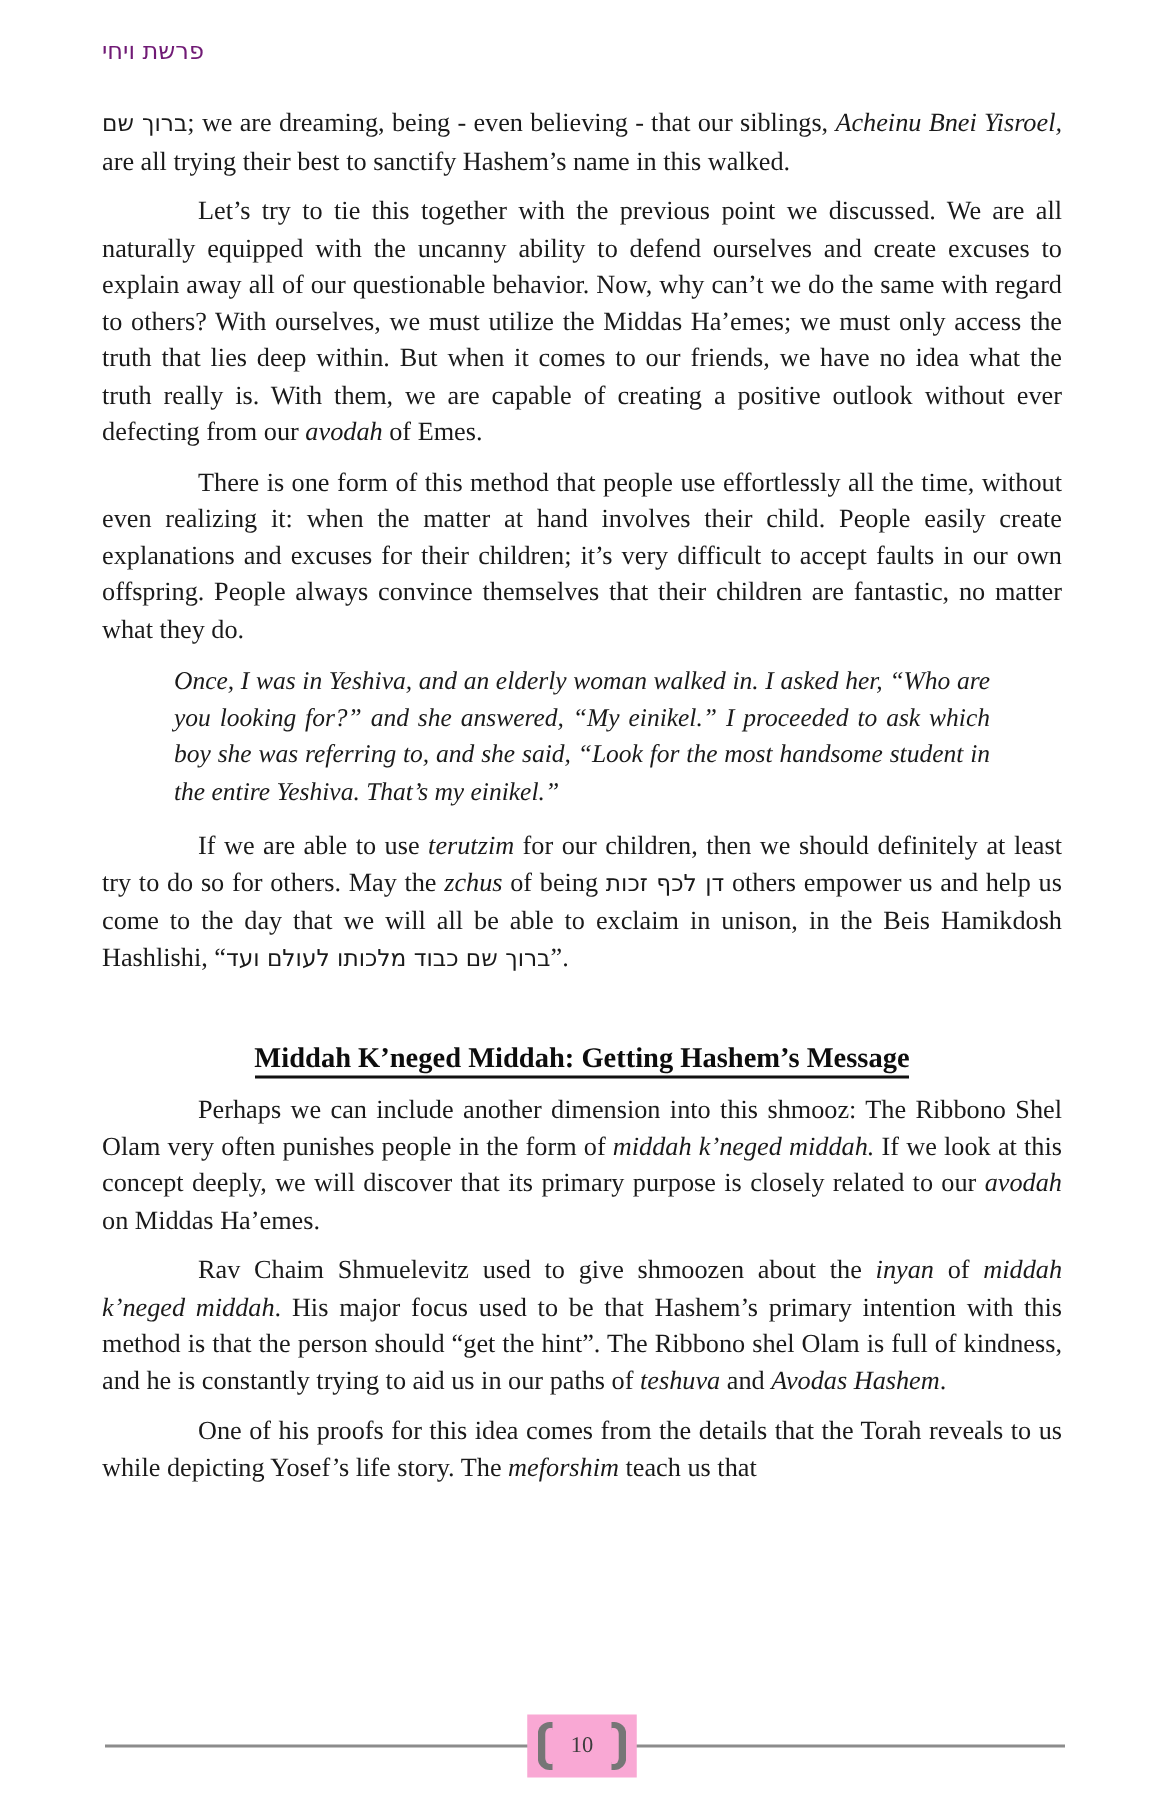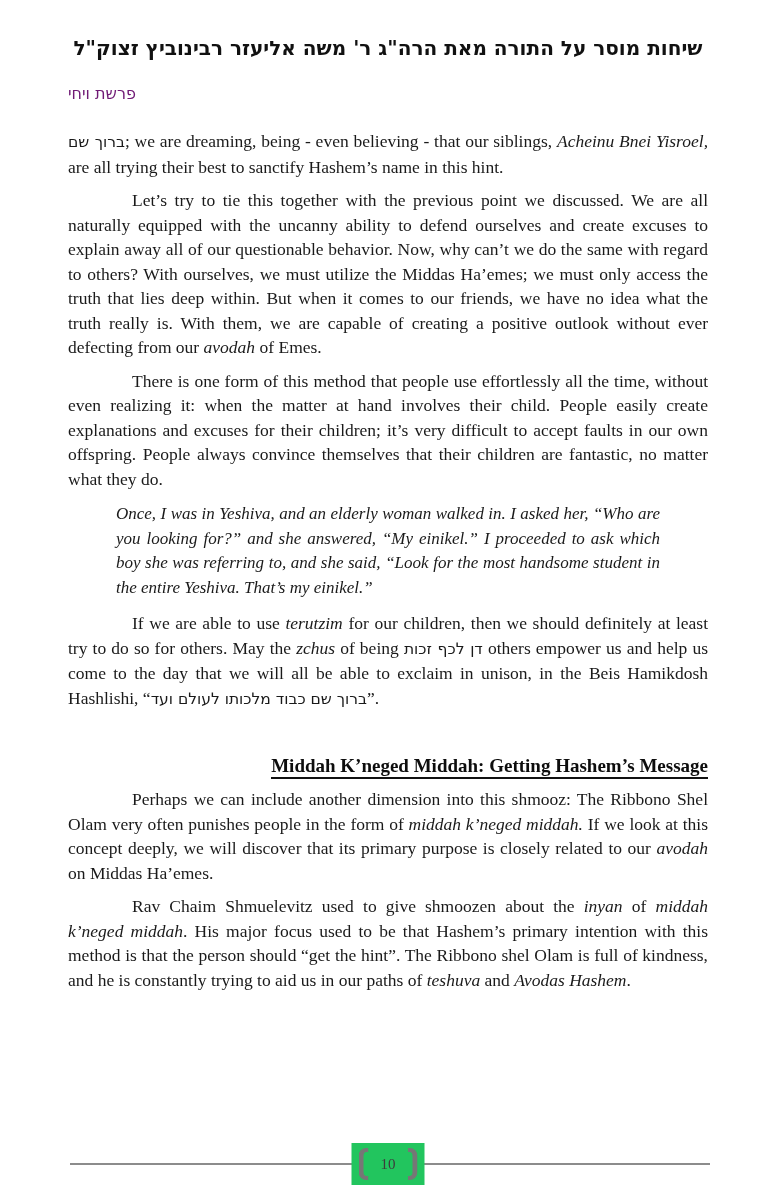--- a/index.html
+++ b/index.html
@@ -56,21 +56,21 @@
   .run-h {
     font-family: "DejaVu Serif", "DejaVu Sans", serif;
     font-size: 15.5px;
     margin-top: 30px;
   }
   .section-heading {
     margin: 44px 0 10px 0;
     font-size: 19px;
     font-weight: bold;
     color: #0d0d0d;
-    text-align: right;
+    text-align: center;
   }
   .section-heading .heading-text {
     border-bottom: 2.5px solid #111;
     padding-bottom: 1px;
   }
   .footer {
     position: absolute;
     left: 0;
     right: 0;
     top: 1143px;
@@ -82,21 +82,21 @@
     left: 70px;
     right: 66px;
     border-top: 2px solid #8c8c8c;
   }
   .page-num-box {
     position: absolute;
     left: 50%;
     top: 0;
     transform: translateX(-50%);
     height: 42px;
-    background: #22c55e;
+    background: #f9a8d4;
     display: flex;
     align-items: center;
     gap: 12px;
     padding: 0 7px;
   }
   .bracket {
     display: inline-block;
     width: 10px;
     height: 32px;
     box-sizing: border-box;
@@ -117,33 +117,33 @@
     font-size: 15px;
     color: #3c3c3c;
     font-family: "Liberation Serif", serif;
   }
 </style>
 </head>
 <body>
 
 <div class="page">
 
-  <h1 class="doc-title">שיחות מוסר על התורה מאת הרה"ג ר' משה אליעזר רבינוביץ זצוק"ל</h1>
 
   <h2 class="doc-subtitle">פרשת ויחי</h2>
 
   <main class="doc-body">
-      <p class="para"><span class="run-h">ברוך שם</span><span class="run-n">; we are dreaming, being - even believing - that our siblings, </span><span class="run-i">Acheinu Bnei Yisroel,</span><span class="run-n"> are all trying their best to sanctify Hashem’s name in this hint.</span></p>
+      <p class="para"><span class="run-h">ברוך שם</span><span class="run-n">; we are dreaming, being - even believing - that our siblings, </span><span class="run-i">Acheinu Bnei Yisroel,</span><span class="run-n"> are all trying their best to sanctify Hashem’s name in this walked.</span></p>
       <p class="para indent"><span class="run-n">Let’s try to tie this together with the previous point we discussed. We are all naturally equipped with the uncanny ability to defend ourselves and create excuses to explain away all of our questionable behavior. Now, why can’t we do the same with regard to others? With ourselves, we must utilize the Middas Ha’emes; we must only access the truth that lies deep within. But when it comes to our friends, we have no idea what the truth really is. With them, we are capable of creating a positive outlook without ever defecting from our </span><span class="run-i">avodah</span><span class="run-n"> of Emes.</span></p>
       <p class="para indent"><span class="run-n">There is one form of this method that people use effortlessly all the time, without even realizing it: when the matter at hand involves their child. People easily create explanations and excuses for their children; it’s very difficult to accept faults in our own offspring. People always convince themselves that their children are fantastic, no matter what they do.</span></p>
       <p class="quote"><span class="run-i">Once, I was in Yeshiva, and an elderly woman walked in. I asked her, “Who are you looking for?” and she answered, “My einikel.” I proceeded to ask which boy she was referring to, and she said, “Look for the most handsome student in the entire Yeshiva. That’s my einikel.”</span></p>
       <p class="para indent"><span class="run-n">If we are able to use </span><span class="run-i">terutzim</span><span class="run-n"> for our children, then we should definitely at least try to do so for others. May the </span><span class="run-i">zchus</span><span class="run-n"> of being </span><span class="run-h">דן לכף זכות</span><span class="run-n"> others empower us and help us come to the day that we will all be able to exclaim in unison, in the Beis Hamikdosh Hashlishi, “</span><span class="run-h">ברוך שם כבוד מלכותו לעולם ועד</span><span class="run-n">”.</span></p>
       <h3 class="section-heading"><span class="heading-text">Middah K’neged Middah: Getting Hashem’s Message</span></h3>
       <p class="para indent"><span class="run-n">Perhaps we can include another dimension into this shmooz: The Ribbono Shel Olam very often punishes people in the form of </span><span class="run-i">middah k’neged middah.</span><span class="run-n"> If we look at this concept deeply, we will discover that its primary purpose is closely related to our </span><span class="run-i">avodah</span><span class="run-n"> on Middas Ha’emes.</span></p>
       <p class="para indent"><span class="run-n">Rav Chaim Shmuelevitz used to give shmoozen about the </span><span class="run-i">inyan</span><span class="run-n"> of </span><span class="run-i">middah k’neged middah</span><span class="run-n">. His major focus used to be that Hashem’s primary intention with this method is that the person should “get the hint”. The Ribbono shel Olam is full of kindness, and he is constantly trying to aid us in our paths of </span><span class="run-i">teshuva</span><span class="run-n"> and </span><span class="run-i">Avodas Hashem</span><span class="run-n">.</span></p>
+      <p class="para indent"><span class="run-n">One of his proofs for this idea comes from the details that the Torah reveals to us while depicting Yosef’s life story. The </span><span class="run-i">meforshim</span><span class="run-n"> teach us that</span></p>
     </main>
 
   <div class="footer">
     <div class="footer-rule"></div>
     <div class="page-num-box">
       <span class="bracket left"></span>
       <span class="page-num">10</span>
       <span class="bracket right"></span>
     </div>
   </div>

